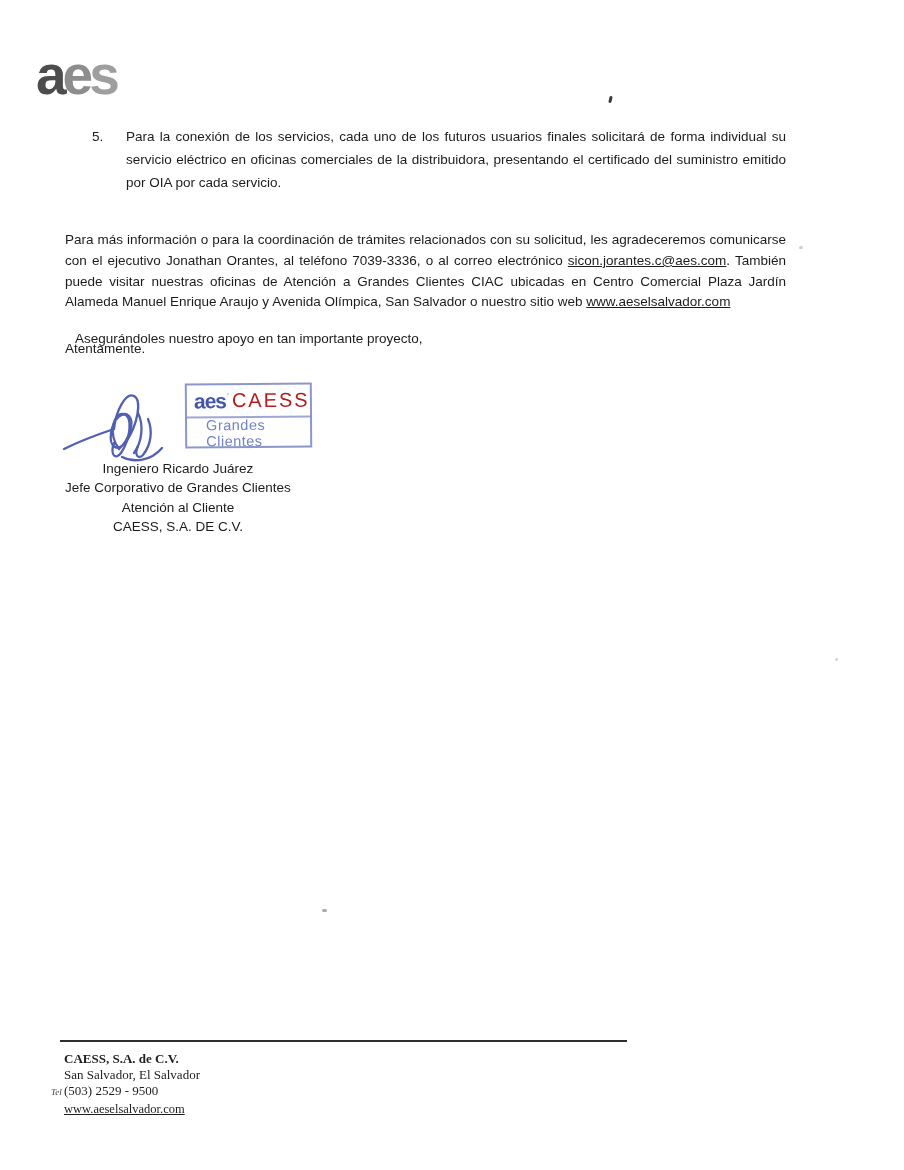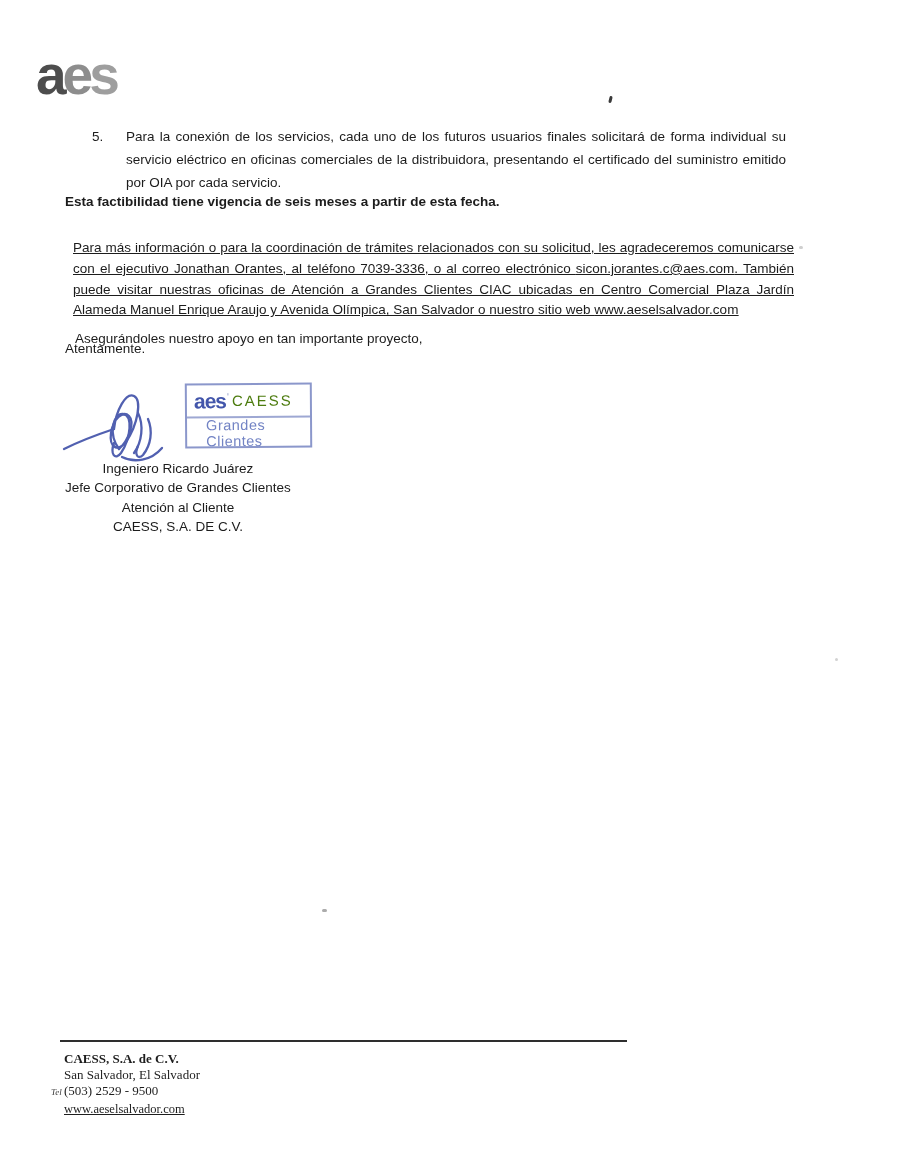--- a/index.html
+++ b/index.html
@@ -29,41 +29,41 @@
   }
   .item5 .num{width:26px;flex-shrink:0;}
   .item5 .itxt{width:668px;text-align:justify;margin-left:8px;}
   .bold-line{
     position:absolute;left:65px;top:194px;width:740px;
     font-size:13.5px;font-weight:bold;margin:0;
   }
   .para{
     position:absolute;left:65px;top:230px;width:721px;
     font-size:13.5px;line-height:20.8px;
-    text-align:justify;margin:8px;text-decoration:underline;
+    text-align:justify;margin:0;
   }
   .u{text-decoration:underline;}
   .closing1{position:absolute;left:65px;top:321px;font-size:13.5px;margin:10px;}
   .closing2{position:absolute;left:65px;top:341px;font-size:13.5px;margin:0;}
   
   .signature-svg{position:absolute;left:58px;top:386px;}
   .stamp{
     position:absolute;left:185px;top:383px;width:127px;height:65px;
     border:2px solid rgba(106,122,188,0.78);
     box-sizing:border-box;
     transform:rotate(-0.4deg);
     background:rgba(255,255,255,0);
   }
   .stamp-top{
     height:31px;display:flex;align-items:center;padding-left:7px;
     border-bottom:2px solid rgba(106,122,188,0.65);
   }
   .stamp-aes{font-weight:bold;font-size:21px;color:#4356ab;letter-spacing:-1px;line-height:1;}
   .stamp-tick{font-size:10px;color:#8f9bc7;margin:-8px 3px 0 1px;}
-  .stamp-caess{font-size:15px;color:#4d7c0f;letter-spacing:2px;}
+  .stamp-caess{font-size:20px;color:#b91c1c;letter-spacing:2px;}
   .stamp-bottom{
     height:30px;display:flex;align-items:center;padding-left:19px;
     font-size:14.5px;color:#7283c4;letter-spacing:0.5px;
   }
   .sigblock{
     position:absolute;left:65px;top:459px;
     font-size:13.5px;line-height:19.3px;text-align:center;
   }
   
   .speck{position:absolute;border-radius:2px;}
@@ -99,21 +99,20 @@
   <div class="speck speck-a"></div>
   <div class="speck speck-b"></div>
   <div class="speck speck-c"></div>
   <div class="speck speck-d"></div>
 
   <div class="item5">
     <span class="num">5.</span>
     <div class="itxt">Para la conexión de los servicios, cada uno de los futuros usuarios finales solicitará de forma individual su servicio eléctrico en oficinas comerciales de la distribuidora, presentando el certificado del suministro emitido por OIA por cada servicio.</div>
   </div>
 
-  <p class="bold-line">Esta factibilidad tiene vigencia de seis meses a partir de esta fecha.</p>
 
   <p class="para"><span>Para más información o para la coordinación de trámites relacionados con su solicitud, les agradeceremos comunicarse con el ejecutivo Jonathan Orantes, al teléfono 7039-3336, o al correo electrónico </span><span class="u">sicon.jorantes.c@aes.com</span><span>. También puede visitar nuestras oficinas de Atención a Grandes Clientes CIAC ubicadas en Centro Comercial Plaza Jardín Alameda Manuel Enrique Araujo y Avenida Olímpica, San Salvador o nuestro sitio web </span><span class="u">www.aeselsalvador.com</span></p>
 
   <p class="closing1">Asegurándoles nuestro apoyo en tan importante proyecto,</p>
   <p class="closing2">Atentamente.</p>
 
   <svg class="signature-svg" width="126" height="84" viewBox="0 0 126 84">
     <g fill="none" stroke="#4353aa" stroke-width="2.3" stroke-linecap="round" opacity="0.92">
       <path d="M6,63 C20,56 38,49 56,43"></path>
       <path d="M56,43 C58,24 68,6 76,10 C84,14 80,38 68,56 C60,66 51,62 53,47 C55,33 65,24 71,30 C77,36 71,54 61,63"></path>

